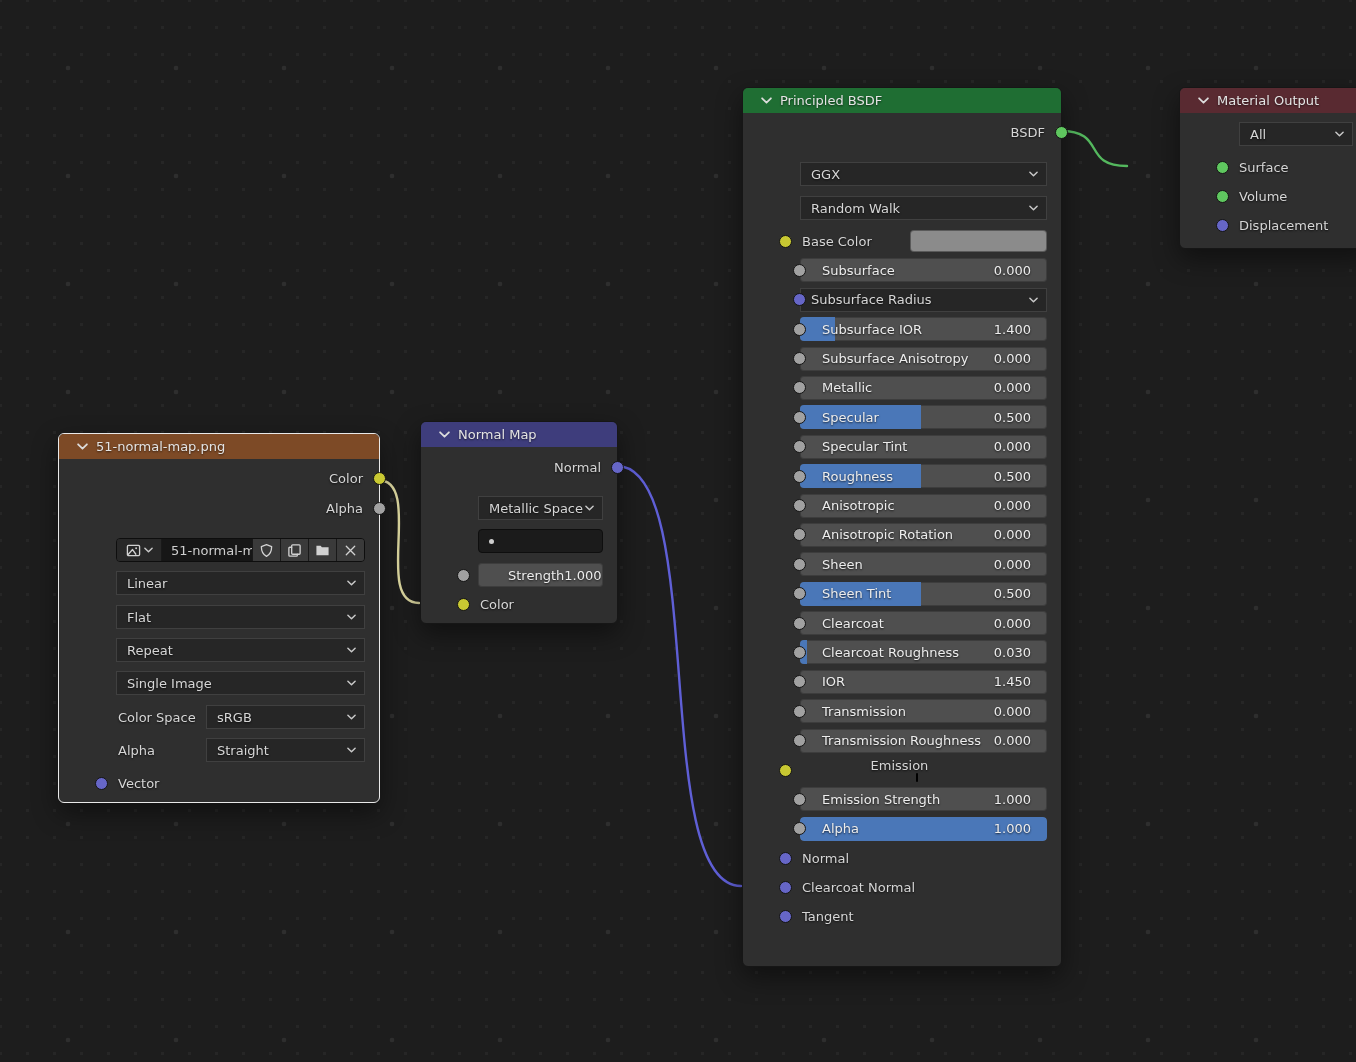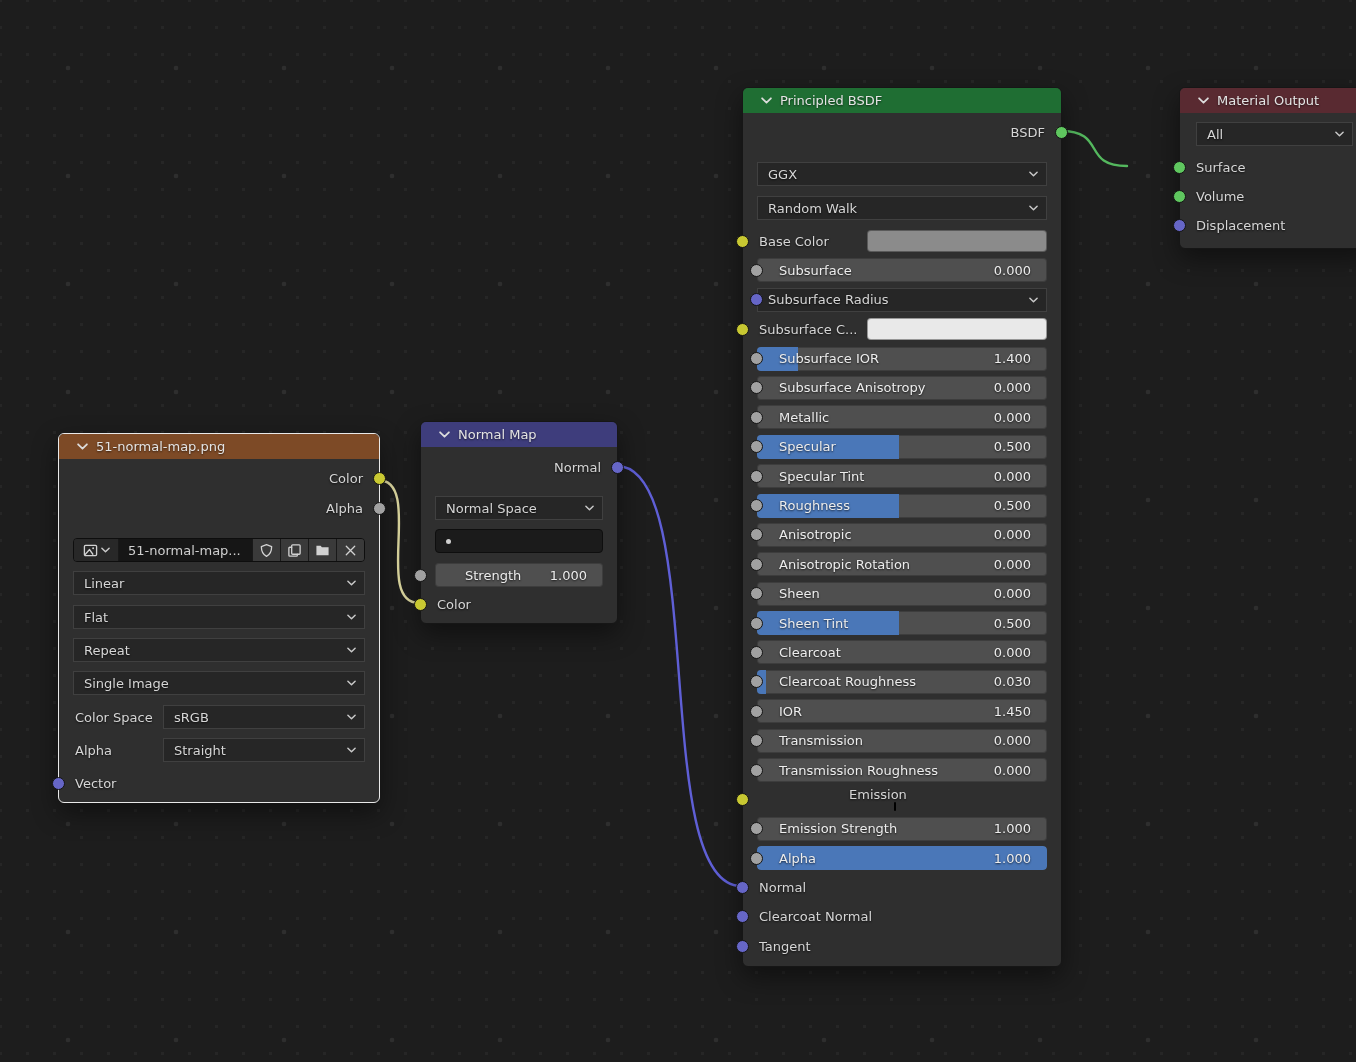--- a/index.html
+++ b/index.html
@@ -25,21 +25,21 @@
   .node{position:absolute;z-index:2;background:var(--node-bg);border-radius:6px;
         border:1px solid #161616; box-shadow:0 10px 26px rgba(0,0,0,.45);}
   .node.active{border:1px solid #e9e9e9;}
   .nheader{height:25px;display:flex;align-items:center;gap:8px;padding:0 18px;
            border-radius:5px 5px 0 0; color:#e4e4e4;
            text-shadow:0 1px 2px rgba(0,0,0,.6); font-size:13px;}
   .hdr-texture{background:var(--header-texture);} .hdr-vector{background:var(--header-vector);}
   .hdr-shader{background:var(--header-shader);} .hdr-output{background:var(--header-output);}
   .chev-svg{width:11px;height:7px;stroke:#dcdcdc;fill:none;stroke-width:1.6;stroke-linecap:round;stroke-linejoin:round;flex:none;}
   .chev-sm{width:9px;height:6px;stroke:#c9c9c9;}
-  .nbody{position:relative;}
+  .nbody{position:relative;margin-left:43px;}
   .row{position:relative;height:24px;display:flex;align-items:center;}
   .pad{margin-left:14px;margin-right:14px;}
   .lbl-row{padding:0 16px;color:#d6d6d6;text-shadow:0 1px 2px rgba(0,0,0,.7);}
   .out-row{justify-content:flex-end;}
   .socket{position:absolute;top:50%;margin-top:-6.5px;width:13px;height:13px;border-radius:50%;
           border:1px solid #141414;box-sizing:border-box;z-index:3;}
   .socket.in{left:-7px;} .socket.out{right:-7px;}
   .sk-color{background:var(--socket-color);} .sk-value{background:var(--socket-value);}
   .sk-vector{background:var(--socket-vector);} .sk-shader{background:var(--socket-shader);}
   .dd{flex:1;display:flex;align-items:center;height:24px;background:var(--dd-bg);
@@ -195,21 +195,21 @@
         </svg>
       <span>Normal Map</span>
     </div>
     <div class="nbody">
       <div class="row out-row lbl-row" style="margin-top:8px;">
         <span>Normal</span>
         <span class="socket out sk-vector"></span>
       </div>
       <div class="row pad" style="margin-top:17px;">
         <div class="dd">
-          <span class="ddlabel">Normal Space</span>
+          <span class="ddlabel">Metallic Space</span>
           <svg class="chev-svg chev-sm" viewBox="0 0 10 6">
               <polyline points="1,1 5,5 9,1"></polyline>
             </svg>
         </div>
       </div>
       <div class="row pad" style="margin-top:9px;">
         <div class="field">
           <span class="uvdot"></span>
           <span></span>
         </div>
@@ -271,25 +271,20 @@
           </div>
           <div class="row pad" style="margin-bottom: 5.4px;">
             <span class="socket in sk-vector"></span>
             <div class="dd">
               <span class="ddlabel">Subsurface Radius</span>
               <svg class="chev-svg chev-sm" viewBox="0 0 10 6">
                 <polyline points="1,1 5,5 9,1"></polyline>
               </svg>
             </div>
           </div>
-          <div class="row crow" style="margin-bottom: 5.4px; margin-right: 14px;">
-            <span class="socket in sk-color"></span>
-            <span class="plabel">Subsurface C...</span>
-            <div class="swatch" style="background: rgb(233, 233, 233);"></div>
-          </div>
           <div class="row pad" style="margin-bottom: 5.4px;">
             <span class="socket in sk-value"></span>
             <div class="slider">
               <div class="fill" style="width: 14%;"></div>
               <span class="slabel">Subsurface IOR</span>
               <span class="svalue">1.400</span>
             </div>
           </div>
           <div class="row pad" style="margin-bottom: 5.4px;">
             <span class="socket in sk-value"></span>

